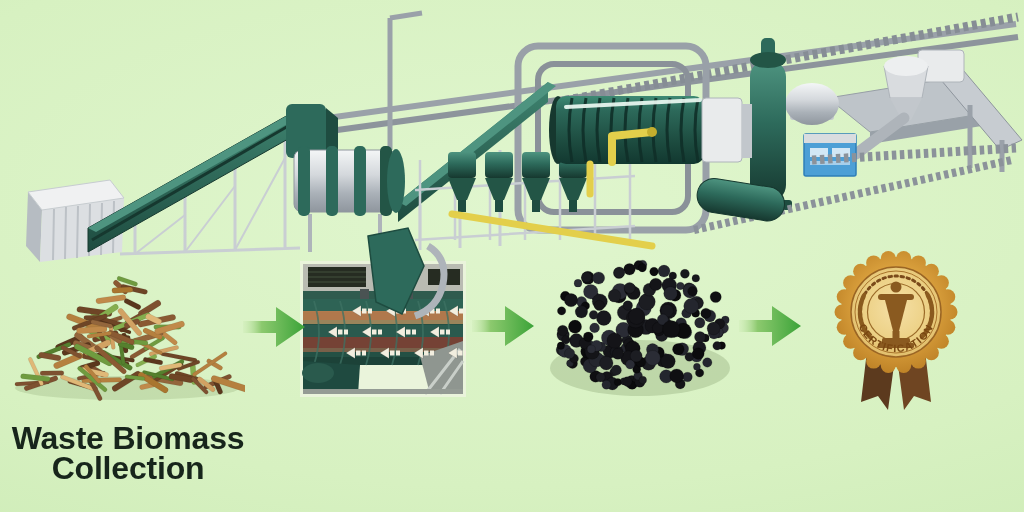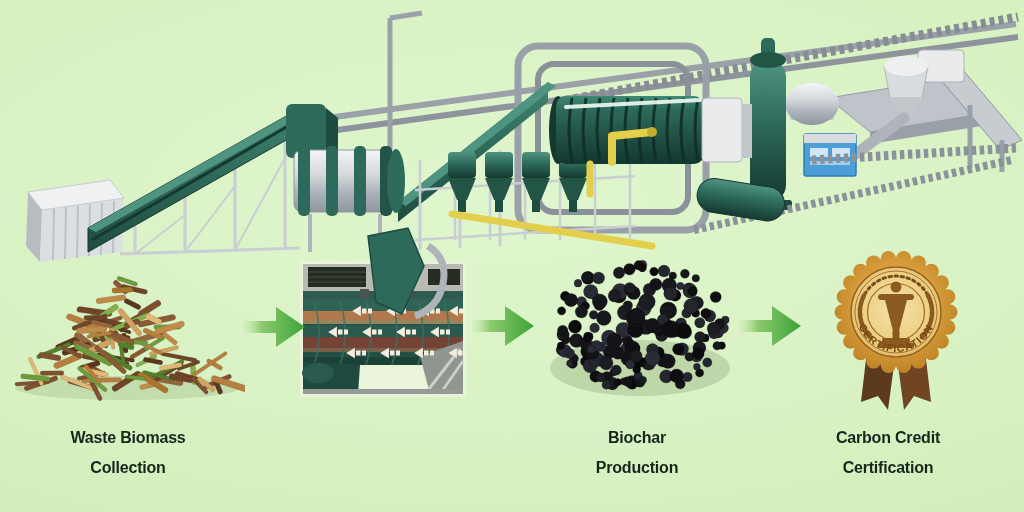--- a/index.html
+++ b/index.html
@@ -8,21 +8,21 @@
     background:radial-gradient(120% 100% at 50% 40%, #E0F6CE 0%, #D7F1C1 55%, #C9E9B2 100%);}
   .abs{position:absolute;}
   .mach{left:0;top:0;z-index:2;}
   .photo{left:300px;top:261px;z-index:1;}
   .biomass{left:10px;top:262px;z-index:3;}
   .biochar{left:545px;top:250px;z-index:3;}
   .badge{left:828px;top:250px;z-index:3;}
   .arrow{width:64px;height:52px;z-index:3;}
   .a1{left:243px;top:301px;} .a2{left:472px;top:300px;} .a3{left:739px;top:300px;}
   .step-label{top:423px;width:250px;z-index:4;text-align:center;
-    font-size:16px;line-height:30px;font-weight:bold;letter-spacing:-0.2px;
+    font-size:32px;line-height:30px;font-weight:bold;letter-spacing:-0.2px;
     color:#17251B;white-space:pre-line;}
   .l1{left:3px;} .l2{left:258px;} .l3{left:512px;} .l4{left:763px;}
 </style>
 </head>
 <body>
 
 <div class="stage">
 
   <svg class="abs mach" width="1024" height="330" viewBox="0 0 1024 330">
     <defs>
@@ -639,17 +639,13 @@
       <rect x="54" y="88" width="28" height="5" rx="1.5"></rect>
       <rect x="50" y="93" width="36" height="5" rx="1.5"></rect>
     </g>
     <text font-size="10.5" font-weight="bold" letter-spacing="1.2" fill="#7A4812">
       <textPath href="#certArc" startOffset="50%" text-anchor="middle">CERTIFICATION</textPath>
     </text>
   </svg>
 
   <div class="abs step-label l1">Waste Biomass
 Collection</div>
-  <div class="abs step-label l3">Biochar
-Production</div>
-  <div class="abs step-label l4">Carbon Credit
-Certification</div>
 </div>
 
 </body></html>

